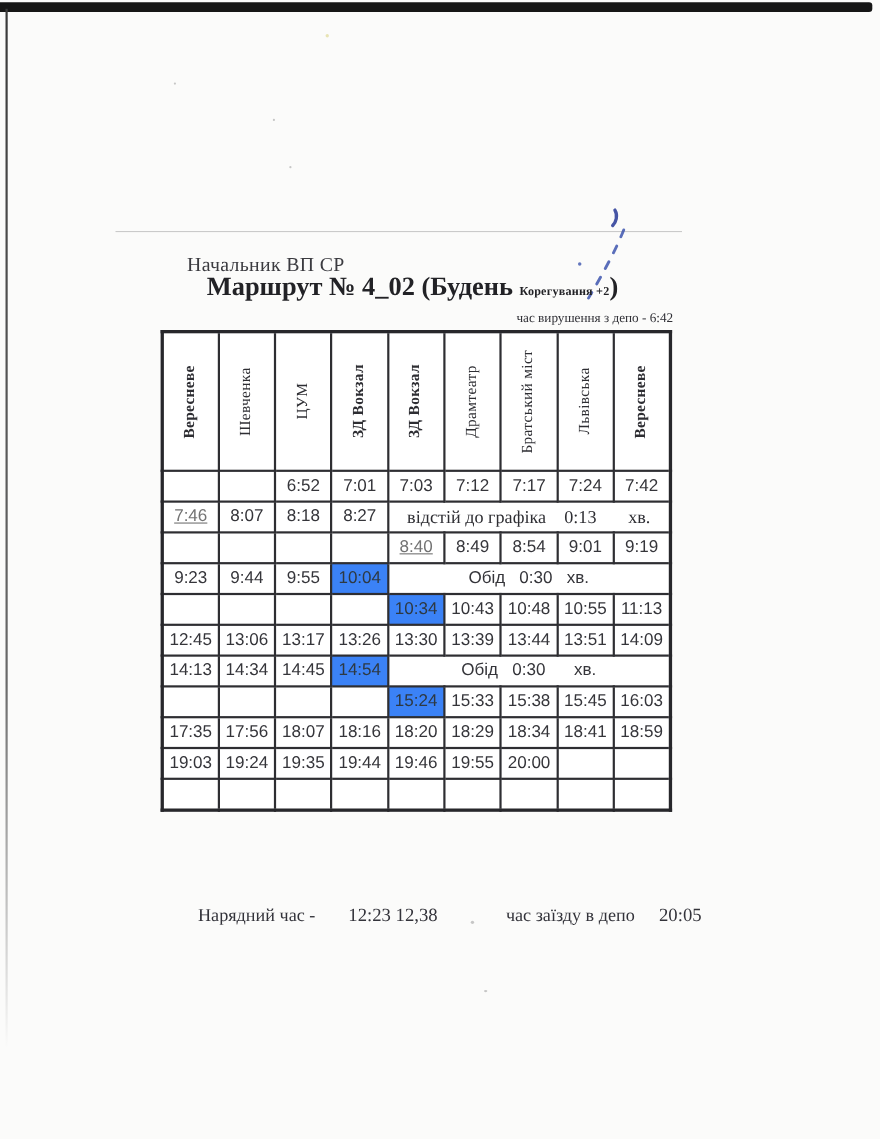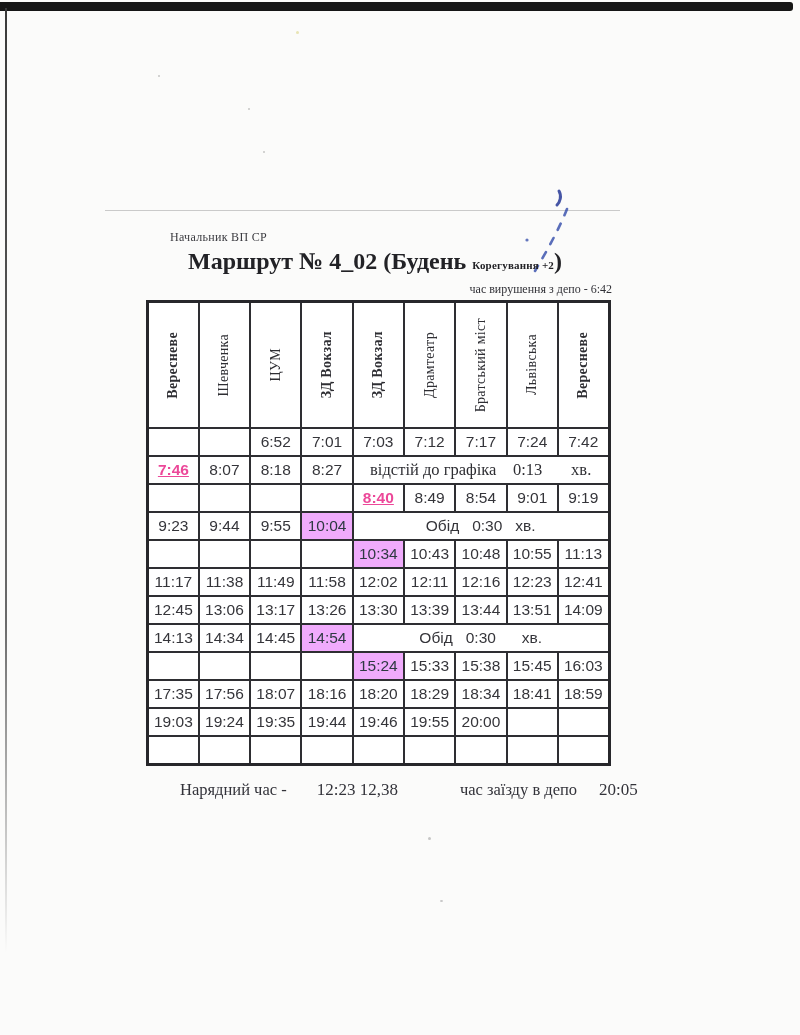--- a/index.html
+++ b/index.html
@@ -10,43 +10,43 @@
     color:#2f2f33;
   }
   
   .scan-top{position:absolute;left:0;top:2px;width:793px;height:9px;background:#161616;border-radius:0 3px 3px 0;}
   .scan-left{position:absolute;left:5px;top:8px;width:2px;height:945px;
     background:linear-gradient(#3a3a3a,#6a6a6a 65%,rgba(120,120,120,0));}
   .seam-line{position:absolute;left:105px;top:210px;width:515px;height:1px;background:#cacaca;}
   .speck{position:absolute;border-radius:50%;background:#9a9a9a;opacity:.55;}
   .pen{position:absolute;left:515px;top:183px;}
   
-  .supervisor{position:absolute;left:170px;top:230px;font-size:12px;letter-spacing:.3px;color:#3b3b40;}
+  .supervisor{position:absolute;left:170px;top:230px;font-size:18px;letter-spacing:.3px;color:#3b3b40;}
   .route-title{position:absolute;left:188px;top:248px;font-size:24px;font-weight:700;color:#222226;white-space:nowrap;}
   .route-title .small{font-size:11px;font-weight:700;letter-spacing:.2px;}
   .departure{position:absolute;right:188px;top:282px;font-size:12px;color:#303036;}
   
   .tbl-wrap{position:absolute;left:146px;top:300px;}
   table{border-collapse:collapse;table-layout:fixed;width:462px;background:#fff;border:3px solid #27272b;}
   col{width:51.3px;}
   th{height:124px;border:2px solid #2e2e32;background:#fff;padding:0;vertical-align:middle;}
   th .rot{
     writing-mode:vertical-rl;transform:rotate(180deg);
     margin:0 auto;font-size:14px;font-weight:400;color:#2e2e33;
     font-family:"Liberation Serif",serif;letter-spacing:.3px;line-height:1;
   }
   th .rot.b{font-weight:700;}
   td{height:26px;border:2px solid #2e2e32;padding:0;text-align:center;vertical-align:middle;
      font-family:"Liberation Sans",sans-serif;font-size:15.5px;color:#35353a;white-space:pre;}
-  td.bu{font-weight:700;text-decoration:underline;color:#ec4899;}
-  td.hl{background:#f0abfc;color:#2e3942;margin-top:24px;}
+  td.bu{font-weight:400;text-decoration:underline;color:#737373;}
+  td.hl{background:#3b82f6;color:#2e3942;margin-top:24px;}
   td.note-serif{font-family:Liberation Serif, serif;font-size:16.5px;color:#2e2e33;}
   td.note-sans{font-family:"Liberation Sans",sans-serif;font-size:15.5px;}
   
-  .footer{position:absolute;left:180px;top:780px;width:460px;display:flex;align-items:baseline;white-space:nowrap;font-size:16.5px;color:#33333a;}
+  .footer{position:absolute;left:180px;top:822px;width:460px;display:flex;align-items:baseline;white-space:nowrap;font-size:16.5px;color:#33333a;}
   .footer .v1{margin-left:30px;font-size:17px;text-align:right;}
   .footer .l2{margin-left:62px;}
   .footer .v2{margin-left:22px;font-size:17px;}
 </style>
 </head>
 <body>
 
 <div class="scan-top"></div>
 <div class="scan-left"></div>
 <div class="seam-line"></div>
@@ -153,31 +153,20 @@
           <td></td>
           <td></td>
           <td></td>
           <td class="hl">10:34</td>
           <td>10:43</td>
           <td>10:48</td>
           <td>10:55</td>
           <td>11:13</td>
         </tr>
         <tr>
-          <td>11:17</td>
-          <td>11:38</td>
-          <td>11:49</td>
-          <td>11:58</td>
-          <td>12:02</td>
-          <td>12:11</td>
-          <td>12:16</td>
-          <td>12:23</td>
-          <td>12:41</td>
-        </tr>
-        <tr>
           <td>12:45</td>
           <td>13:06</td>
           <td>13:17</td>
           <td>13:26</td>
           <td>13:30</td>
           <td>13:39</td>
           <td>13:44</td>
           <td>13:51</td>
           <td>14:09</td>
         </tr>

